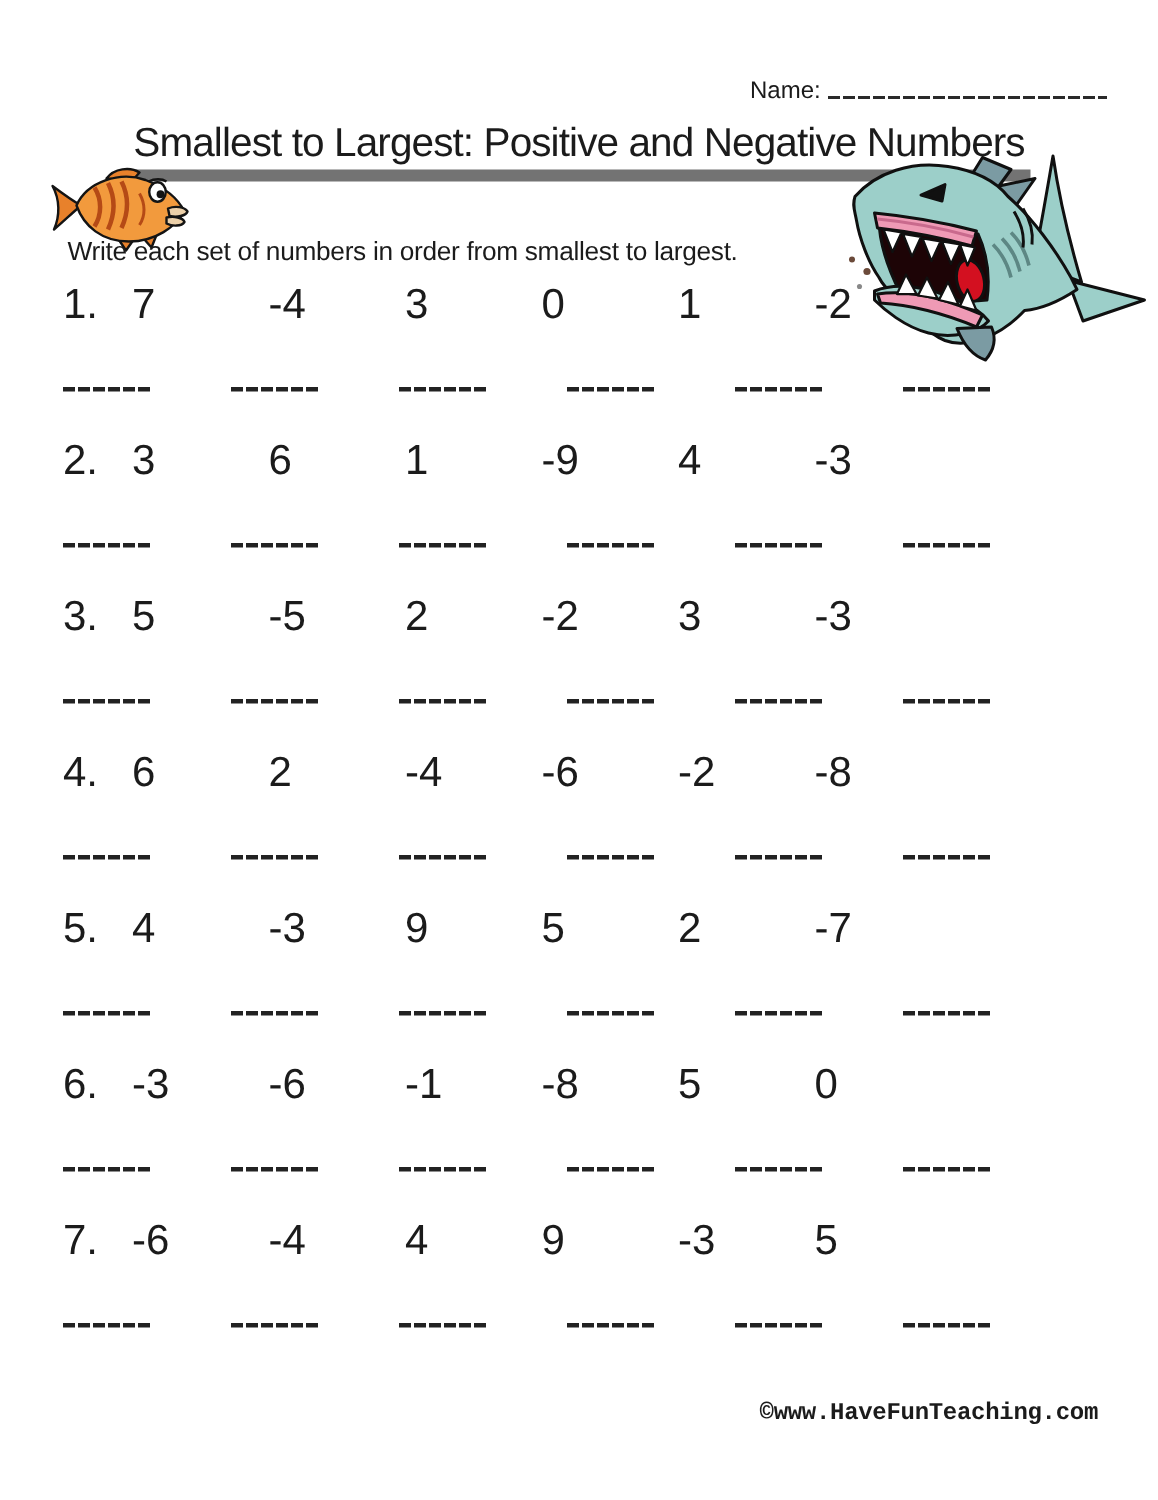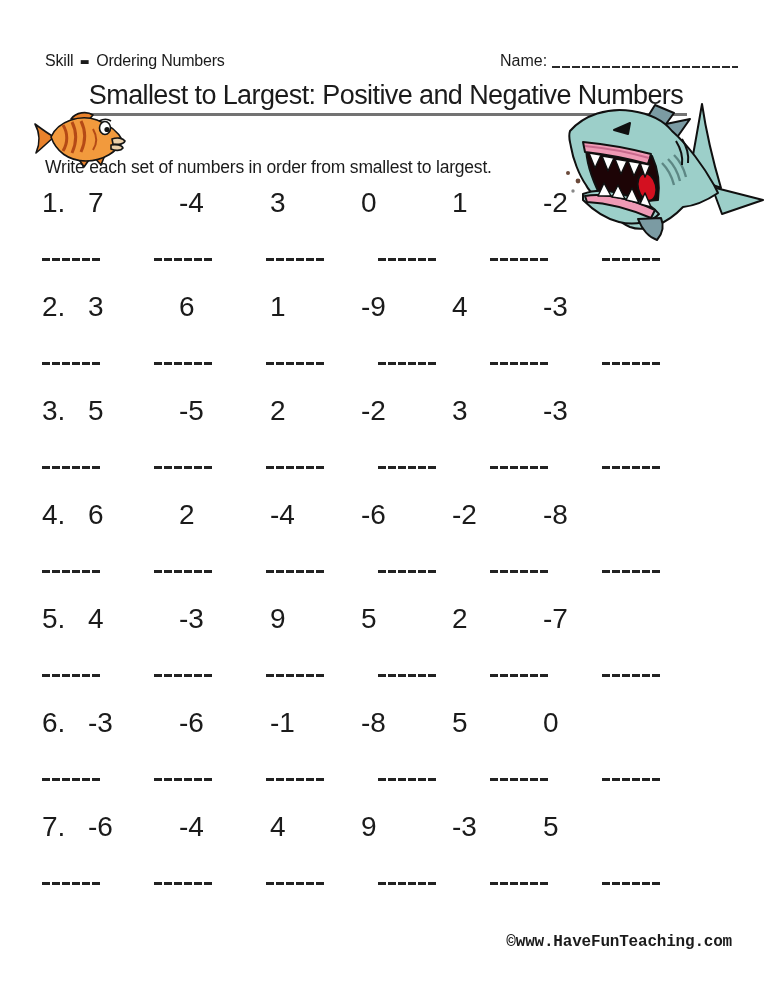--- a/index.html
+++ b/index.html
@@ -30,42 +30,42 @@
     font-weight: 900;
     transform: scaleY(2.4);
     transform-origin: center;
     letter-spacing: 0;
   }
   .header-name {
     position: absolute;
     left: 500px; top: 52px;
     font-size: 16px;
     display: flex;
-    align-items: center;
+    align-items: flex-start;
     gap: 5px;
     white-space: nowrap;
   }
   .name-line {
     display: inline-block;
     width: 186px;
     height: 14px;
     background: repeating-linear-gradient(90deg, #2a2a2a 0 8px, rgba(0,0,0,0) 8px 10px) bottom / 100% 2.5px no-repeat;
   }
 
   
   .title-wrap {
     position: absolute;
     left: 0; right: 0; top: 80px;
     text-align: center;
   }
   .title {
     display: inline-block;
     font-size: 27px;
     letter-spacing: -0.6px;
-    border-bottom: 3px solid #737373;
+    border-bottom: 8px solid #737373;
     padding: 0 4px 2px 4px;
   }
 
   
   .instruction {
     position: absolute;
     left: 45px; top: 157px;
     font-size: 17.5px;
     letter-spacing: -0.2px;
   }
@@ -109,25 +109,20 @@
     font-weight: 700;
     letter-spacing: -0.2px;
     font-family: Liberation Mono, monospace;
   }
 </style>
 </head>
 <body>
 
 <div class="page">
 
-  <div class="header-skill">
-    <span>Skill</span>
-    <span class="skill-dash">–</span>
-    <span>Ordering Numbers</span>
-  </div>
 
   <div class="header-name">
     <span>Name:</span>
     <span class="name-line"></span>
   </div>
 
   <div class="title-wrap">
     <span class="title">Smallest to Largest: Positive and Negative Numbers</span>
   </div>
 

